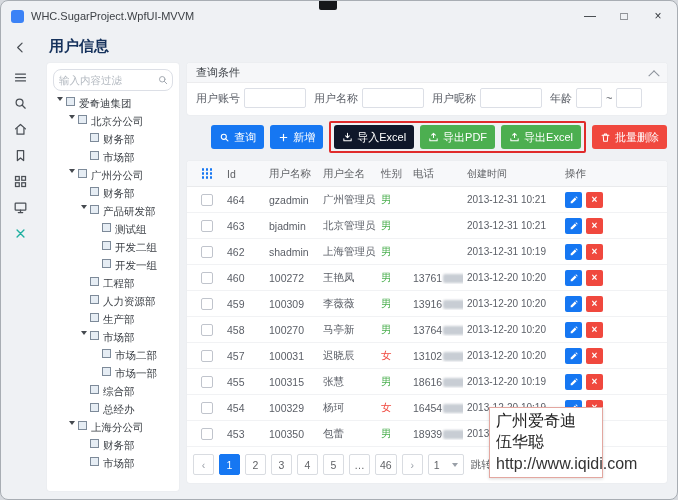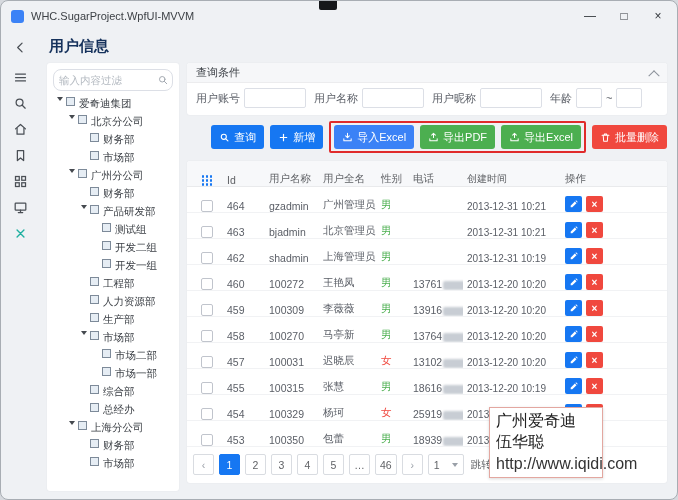--- a/index.html
+++ b/index.html
@@ -47,29 +47,29 @@
   .chev { width:8px; height:8px; border-left:1.6px solid #8b919a; border-top:1.6px solid #8b919a; transform:rotate(45deg) translate(2px,2px); cursor:pointer; }
   .query-body { display:flex; align-items:center; gap:8px; padding:5px 9px 7px 9px; font-size:11px; color:#5a5e66; }
   .q-field { display:flex; align-items:center; gap:4px; }
   .q-input { width:62px; height:20px; border:1px solid #dcdfe6; border-radius:2px; background:#fff; outline:none; font-family:inherit; font-size:10.5px; padding:0 4px; }
   .q-input.small { width:26px; }
 
   
   .toolbar-row { margin-top:6px; display:flex; align-items:center; justify-content:flex-end; gap:6px; }
   .btn { height:24px; display:inline-flex; align-items:center; gap:4px; padding:0 8px; border-radius:3px; color:#fff; font-size:11px; border:none; cursor:pointer; font-family:inherit; white-space:nowrap; }
   .btn.primary { background:#1677f2; }
-  .btn.warning { background:#3b82f6; }
+  .btn.warning { background:#0f172a; }
   .btn.success { background:#4caf50; }
   .btn.danger  { background:#f0483e; }
   .hl-group { display:flex; gap:6px; border:2px solid #e02b2b; padding:2px 3px; border-radius:2px; }
   .btn-label { pointer-events:none; }
 
   
   .table-card { margin-top:8px; background:#fff; border-radius:3px; box-shadow:0 0 2px rgba(0,0,0,.06); padding-bottom:2px; }
-  .t-row { display:flex; align-items:flex-end; height:26px; border-bottom:1px solid #f1f2f4; font-size:10.5px; color:#5a5e66; }
+  .t-row { display:flex; align-items:center; height:26px; border-bottom:1px solid #f1f2f4; font-size:10.5px; color:#5a5e66; }
   .t-row.t-head { background:#f7f8fa; color:#606266; border-radius:3px 3px 0 0; border-bottom:1px solid #e9eaec; }
   .cell { padding-left:4px; overflow:hidden; white-space:nowrap; }
   .col-sel { width:36px; flex:none; display:flex; justify-content:center; }
   .col-id { width:42px; flex:none; }
   .col-user { width:54px; flex:none; }
   .col-full { width:58px; flex:none; }
   .col-gender { width:32px; flex:none; }
   .col-phone { width:54px; flex:none; }
   .col-created { width:98px; flex:none; font-size:10px; }
   .col-actions { flex:1; display:flex; gap:4px; }
@@ -543,21 +543,21 @@
           </div>
 
           <div class="t-row">
             <div class="cell col-sel">
                 <span class="checkbox"></span>
               </div>
             <div class="cell col-id">454</div>
             <div class="cell col-user">100329</div>
             <div class="cell col-full">杨珂</div>
             <div class="cell col-gender" data-gender="女">女</div>
-            <div class="cell col-phone"><span>25919</span><span class="blur-box"></span></div>
+            <div class="cell col-phone"><span>16454</span><span class="blur-box"></span></div>
             <div class="cell col-created">2013-12-20 10:19</div>
             <div class="cell col-actions">
                 <button class="mini edit">
                   <svg width="10" height="10" viewBox="0 0 24 24" fill="#fff">
                     <path d="M4 20v-4L14 6l4 4L8 20H4z"></path>
                     <path d="M15.5 4.5l4 4 1.5-1.5-4-4z"></path>
                   </svg>
                 </button>
                 <button class="mini del">×</button>
               </div>

